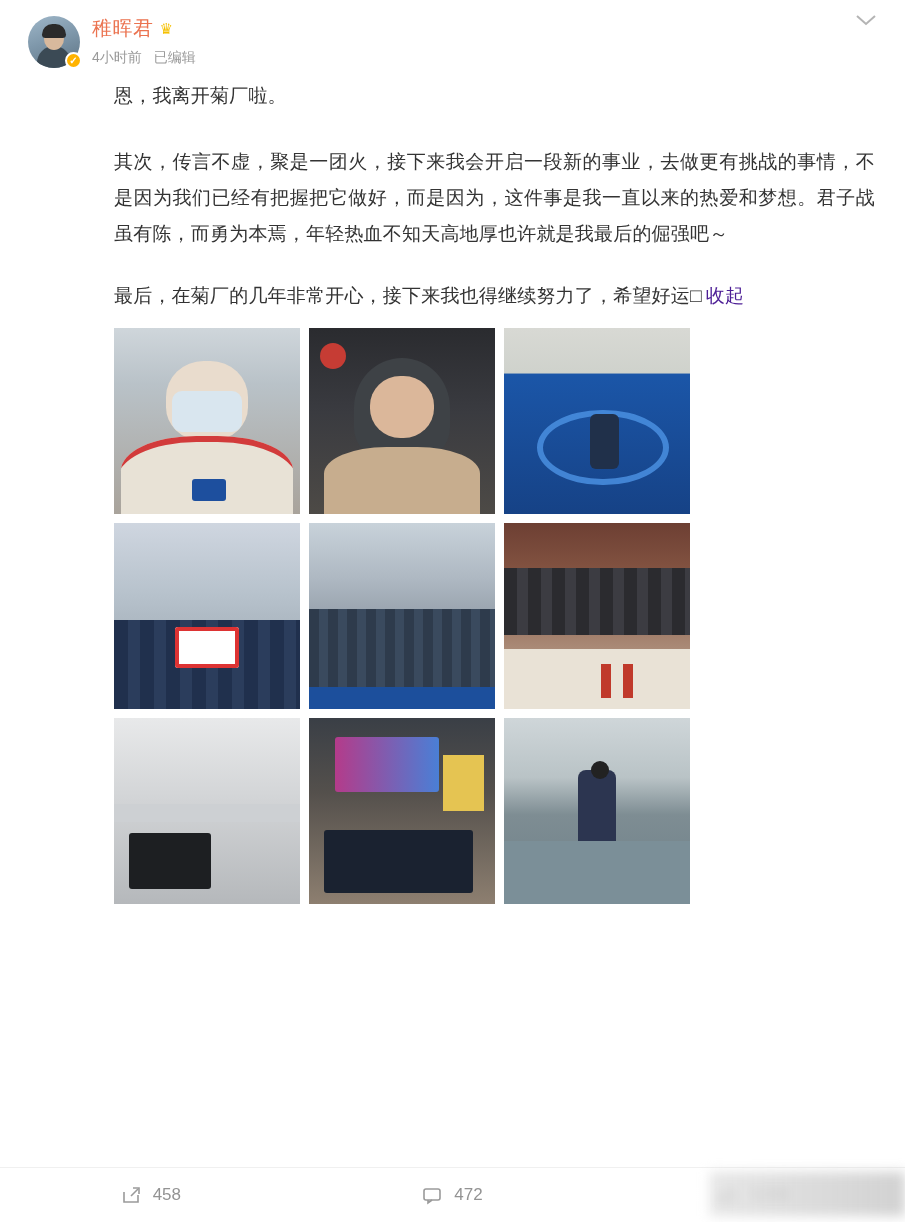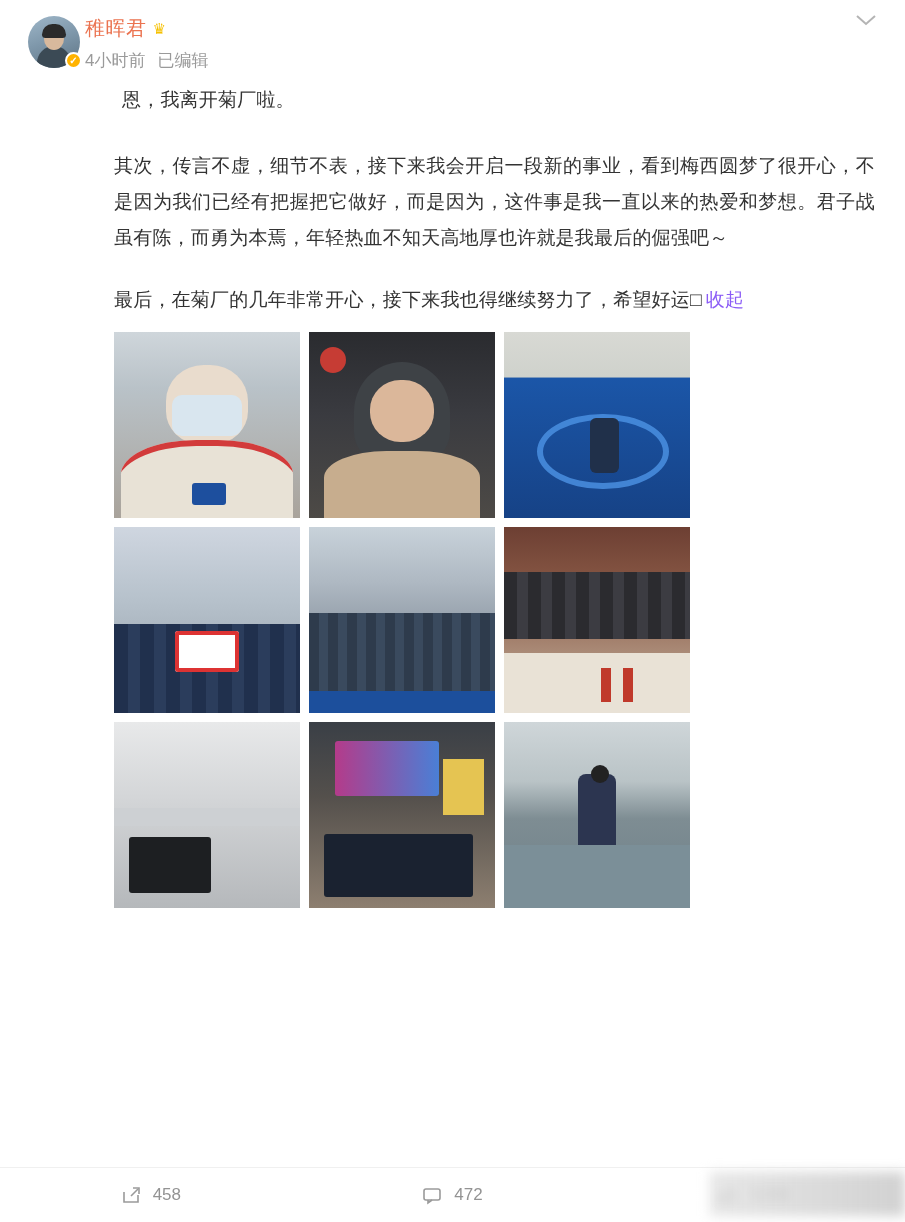--- a/index.html
+++ b/index.html
@@ -90,42 +90,42 @@
     box-sizing: border-box;
     display: flex;
     align-items: center;
     justify-content: center;
     color: #fff;
     font-size: 10px;
     line-height: 1;
     font-weight: bold;
   }
   .head-text {
-    margin-left: 5px;
+    margin-left: 12px;
     padding-top: 2px;
   }
   .nickname-line {
     display: flex;
     align-items: center;
     gap: 6px;
     height: 24px;
   }
   .nickname {
     color: #eb7350;
     font-size: 20px;
     letter-spacing: 0.5px;
   }
   .crown-icon {
     font-size: 15px;
     line-height: 1;
     color: #f5c000;
   }
   .meta-line {
     margin-top: 9px;
-    font-size: 17px;
+    font-size: 14px;
     color: #9a9a9a;
     display: flex;
     gap: 12px;
   }
   .collapse-chevron {
     position: absolute;
     right: 26px;
     top: 10px;
     width: 26px;
     height: 20px;
@@ -139,27 +139,26 @@
     line-height: 36px;
     color: #333;
     letter-spacing: 0.2px;
   }
   .content p {
     margin: 0 0 26px 0;
     text-align: justify;
   }
   .content p:first-child {
     margin-bottom: 30px;
-    margin-left: 8px;
   }
   .content p.last {
     margin-bottom: 14px;
   }
   .fold-link {
-    color: #8b5cf6;
+    color: #4c1d95;
     cursor: pointer;
     margin-left: 4px;
   }
   
   .grid {
     margin: 4px 0 0 114px;
     width: 576px;
     display: grid;
     grid-template-columns: repeat(3, 186px);
     grid-template-rows: repeat(3, 186px);
@@ -345,21 +344,21 @@
 
     <div class="collapse-chevron">
       <svg width="26" height="20" viewBox="0 0 26 20" aria-hidden="true">
         <polyline points="4,6 13,14 22,6" fill="none" stroke="currentColor" stroke-width="2"></polyline>
       </svg>
     </div>
   </div>
 
   <div class="content">
     <p>恩，我离开菊厂啦。</p>
-    <p>其次，传言不虚，细节不表，接下来我会开启一段新的事业，看到梅西圆梦了很开心，不是因为我们已经有把握把它做好，而是因为，这件事是我一直以来的热爱和梦想。君子战虽有陈，而勇为本焉，年轻热血不知天高地厚也许就是我最后的倔强吧～</p>
+    <p>其次，传言不虚，聚是一团火，接下来我会开启一段新的事业，去做更有挑战的事情，不是因为我们已经有把握把它做好，而是因为，这件事是我一直以来的热爱和梦想。君子战虽有陈，而勇为本焉，年轻热血不知天高地厚也许就是我最后的倔强吧～</p>
     <p class="last">
       <span>最后，在菊厂的几年非常开心，接下来我也得继续努力了，希望好运□</span><span class="fold-link">收起</span>
     </p>
   </div>
 
   <div class="grid">
     <div class="cell">
         <div class="ph ph1">
           <span class="mask"></span>
           <span class="logo"></span>

